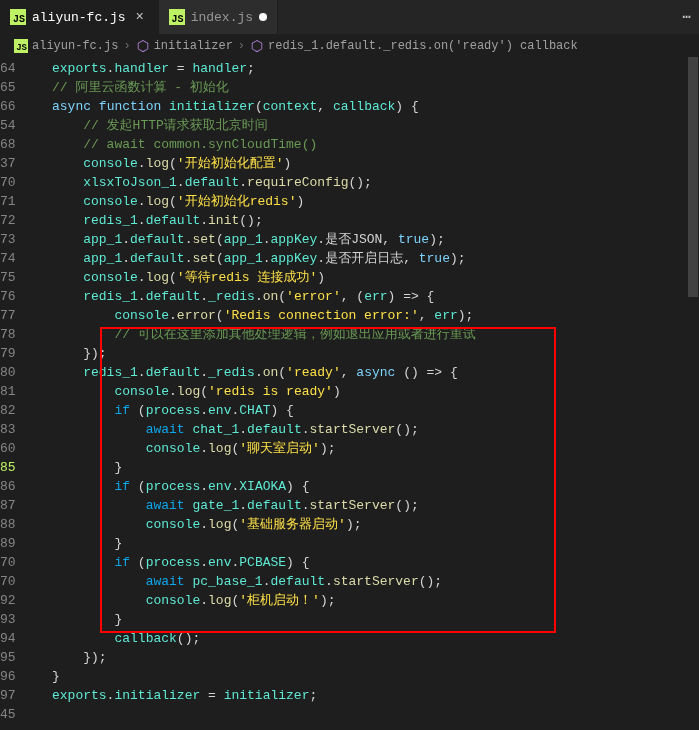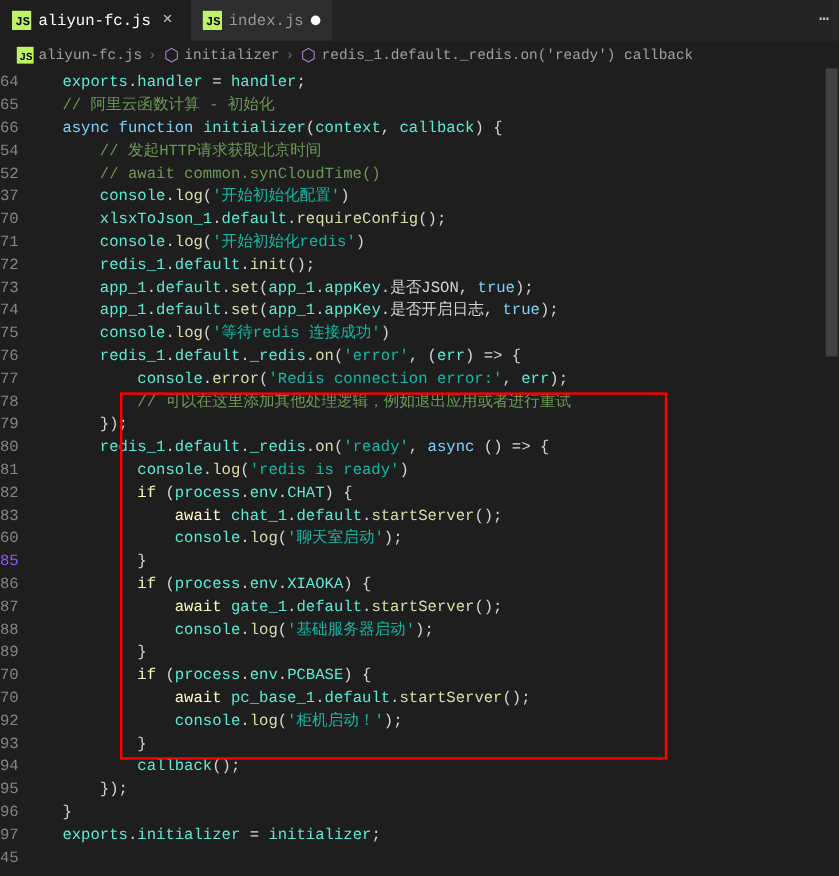--- a/index.html
+++ b/index.html
@@ -90,38 +90,38 @@
     }
     .gutter {
       width: 48px;
       padding-right: 14px;
       color: #858585;
       line-height: 19px;
       user-select: none;
       padding-top: 2px;
     }
     .gutter .current {
-      color: #8b5cf6;
+      color: #bef264;
     }
     .code {
       flex: 1;
       line-height: 19px;
       padding-top: 2px;
       white-space: pre;
       position: relative;
     }
     .code .line {
       height: 19px;
       padding-left: 4px;
     }
     .c-kw { color: #7dd3fc; }
-    .c-kw2 { color: #fef9c3; }
+    .c-kw2 { color: #0ea5e9; }
     .c-fn { color: #dcdcaa; }
     .c-var { color: #5eead4; }
-    .c-str { color: #14b8a6; }
+    .c-str { color: #fde047; }
     .c-cmt { color: #6a9955; }
     .red-box {
       position: absolute;
       border: 2px solid #ff0000;
       left: 100px;
       top: 327px;
       width: 456px;
       height: 306px;
       pointer-events: none;
     }
@@ -188,21 +188,21 @@
     <span>redis_1.default._redis.on('ready') callback</span>
   </span>
 </div>
 
 <div class="editor">
   <div class="gutter">
       <div>64</div>
       <div>65</div>
       <div>66</div>
       <div>54</div>
-      <div>52</div>
+      <div>68</div>
       <div>37</div>
       <div>70</div>
       <div>71</div>
       <div>72</div>
       <div>73</div>
       <div>74</div>
       <div>75</div>
       <div>76</div>
       <div>77</div>
       <div>78</div>

